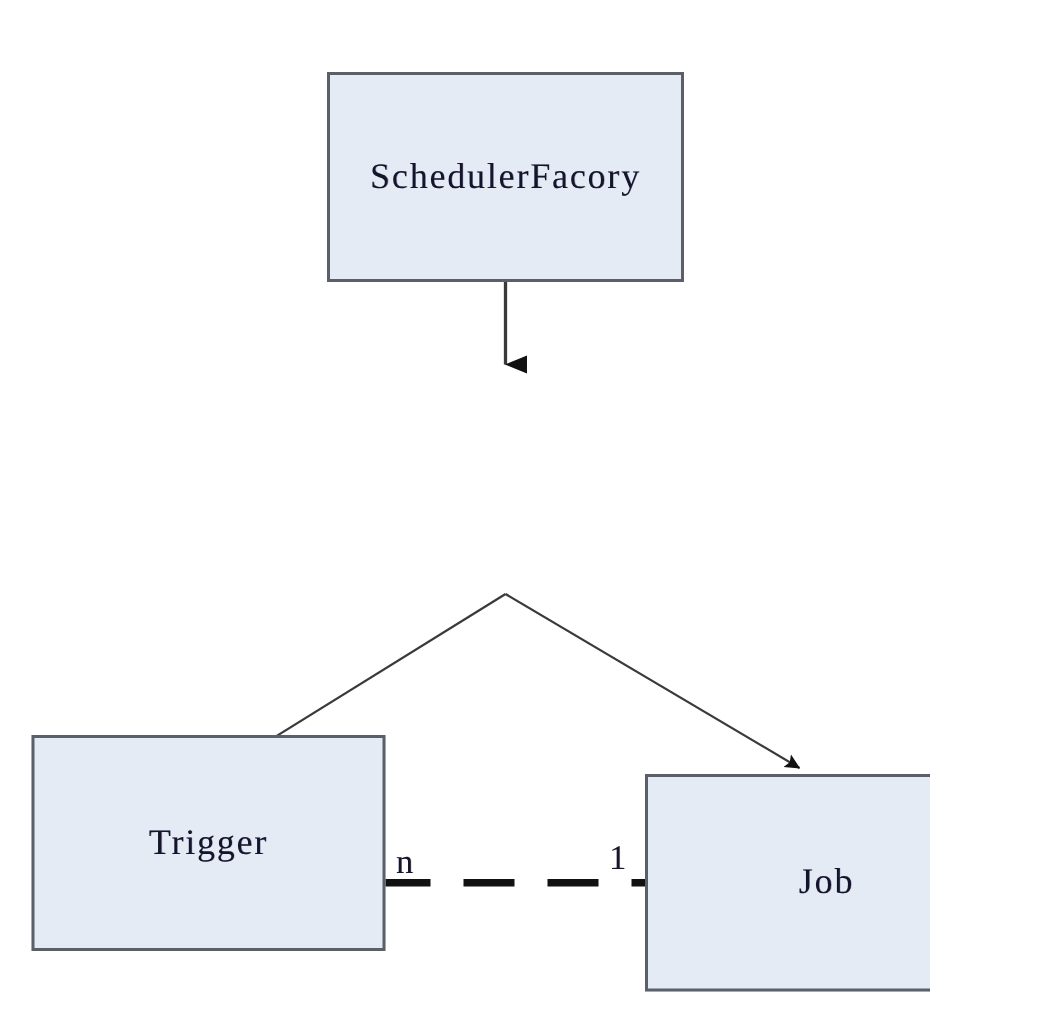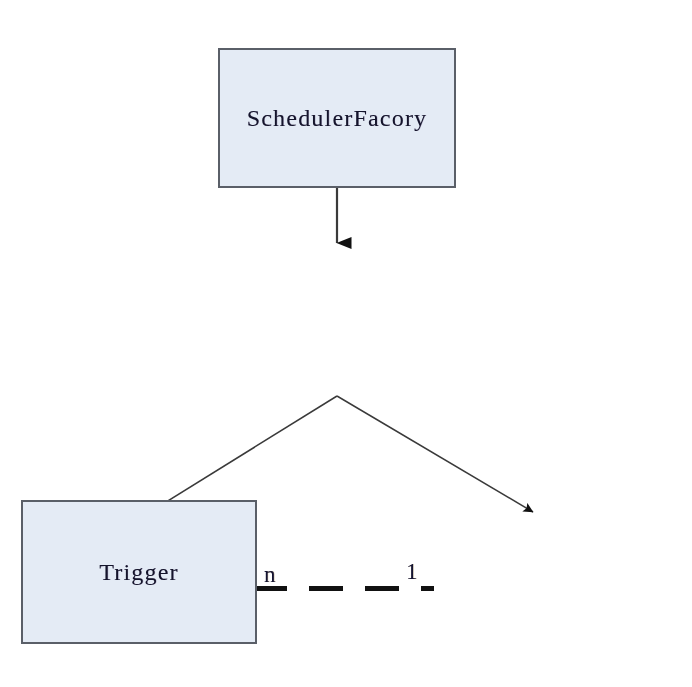--- a/index.html
+++ b/index.html
@@ -37,21 +37,21 @@
   .node-label {
     font-family: "Liberation Serif", "DejaVu Serif", serif;
     font-size: 24px;
     color: #14142b;
     letter-spacing: 1.2px;
     white-space: nowrap;
     text-shadow: 0.4px 0 0 rgba(60,30,90,0.35);
   }
   #node-scheduler-factory { left: 218px; top: 48px;  width: 238px; height: 140px; }
   #node-scheduler         { left: 218px; top: 258px; width: 238px; height: 138px; }
-  #node-trigger           { left: 21px;  top: 500px; width: 236px; height: 144px; }
+  #node-trigger           { left: 21px;  top: 490px; width: 236px; height: 144px; }
   #node-job               { left: 430px; top: 516px; width: 242px; height: 145px; }
 
   .mult-label {
     position: absolute;
     font-family: "Liberation Serif", "DejaVu Serif", serif;
     font-size: 23px;
     color: #141432;
     line-height: 1;
     white-space: nowrap;
     text-shadow: 0.4px 0 0 rgba(120,80,20,0.45);
@@ -85,18 +85,21 @@
 
   <div class="node-box" id="node-scheduler-factory">
     <span class="node-label">SchedulerFacory</span>
   </div>
 
 
   <div class="node-box" id="node-trigger">
     <span class="node-label">Trigger</span>
   </div>
 
+  <div class="node-box" id="node-job">
+    <span class="node-label">Job</span>
+  </div>
 
   <span class="mult-label" id="mult-n">n</span>
 
   <span class="mult-label" id="mult-1">1</span>
 
 </div>
 
 </body></html>

